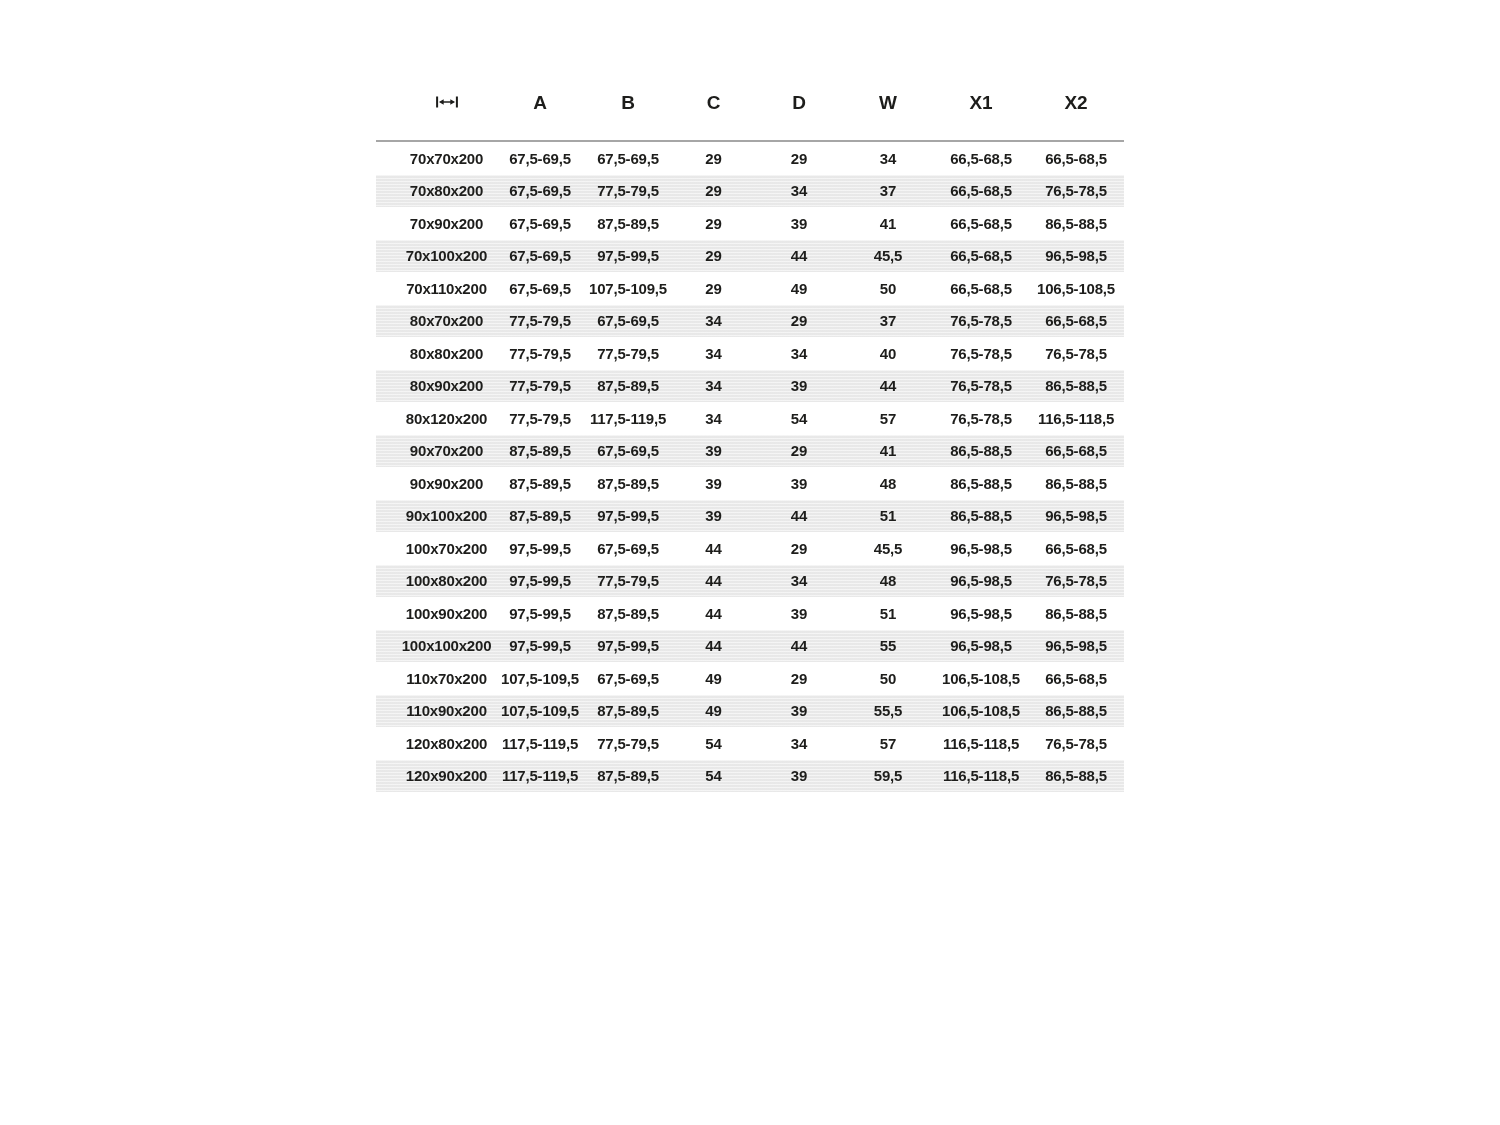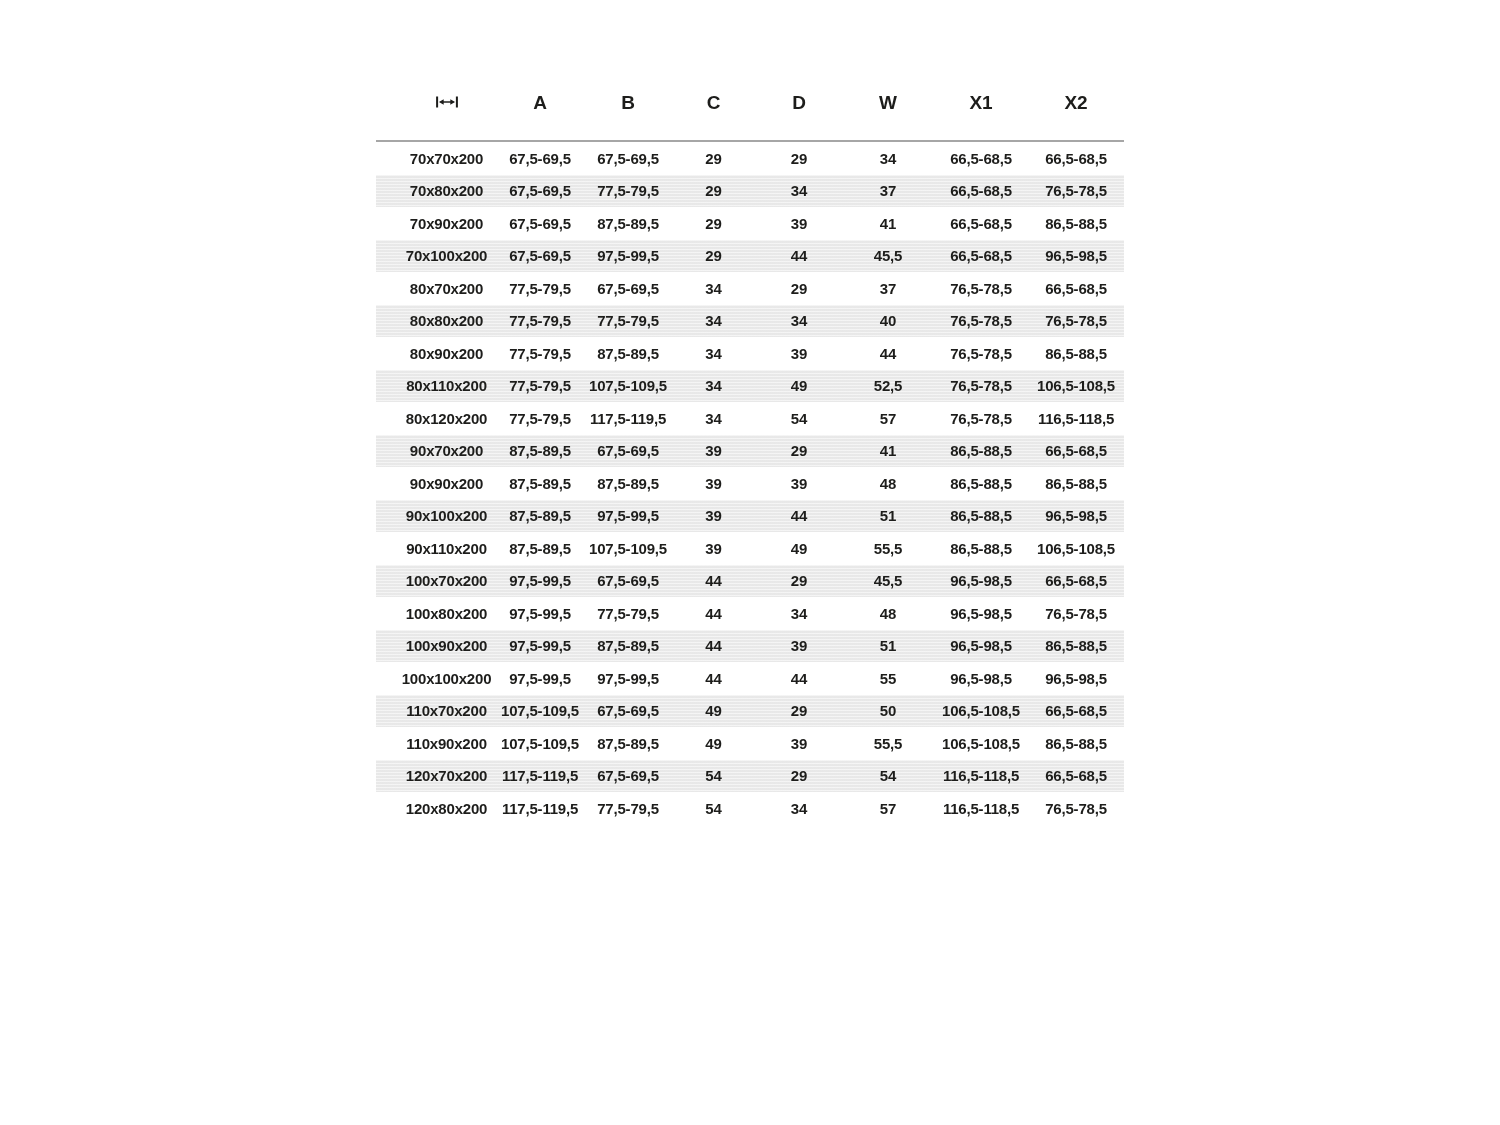--- a/index.html
+++ b/index.html
@@ -144,20 +144,30 @@
             <td>70x100x200</td>
             <td>67,5-69,5</td>
             <td>97,5-99,5</td>
             <td>29</td>
             <td>44</td>
             <td>45,5</td>
             <td>66,5-68,5</td>
             <td>96,5-98,5</td>
           </tr>
           <tr>
+            <td>70x110x200</td>
+            <td>67,5-69,5</td>
+            <td>107,5-109,5</td>
+            <td>29</td>
+            <td>49</td>
+            <td>50</td>
+            <td>66,5-68,5</td>
+            <td>106,5-108,5</td>
+          </tr>
+          <tr>
             <td>80x70x200</td>
             <td>77,5-79,5</td>
             <td>67,5-69,5</td>
             <td>34</td>
             <td>29</td>
             <td>37</td>
             <td>76,5-78,5</td>
             <td>66,5-68,5</td>
           </tr>
           <tr>
@@ -172,30 +182,20 @@
           </tr>
           <tr>
             <td>80x90x200</td>
             <td>77,5-79,5</td>
             <td>87,5-89,5</td>
             <td>34</td>
             <td>39</td>
             <td>44</td>
             <td>76,5-78,5</td>
             <td>86,5-88,5</td>
-          </tr>
-          <tr>
-            <td>80x110x200</td>
-            <td>77,5-79,5</td>
-            <td>107,5-109,5</td>
-            <td>34</td>
-            <td>49</td>
-            <td>52,5</td>
-            <td>76,5-78,5</td>
-            <td>106,5-108,5</td>
           </tr>
           <tr>
             <td>80x120x200</td>
             <td>77,5-79,5</td>
             <td>117,5-119,5</td>
             <td>34</td>
             <td>54</td>
             <td>57</td>
             <td>76,5-78,5</td>
             <td>116,5-118,5</td>
@@ -224,30 +224,20 @@
             <td>90x100x200</td>
             <td>87,5-89,5</td>
             <td>97,5-99,5</td>
             <td>39</td>
             <td>44</td>
             <td>51</td>
             <td>86,5-88,5</td>
             <td>96,5-98,5</td>
           </tr>
           <tr>
-            <td>90x110x200</td>
-            <td>87,5-89,5</td>
-            <td>107,5-109,5</td>
-            <td>39</td>
-            <td>49</td>
-            <td>55,5</td>
-            <td>86,5-88,5</td>
-            <td>106,5-108,5</td>
-          </tr>
-          <tr>
             <td>100x70x200</td>
             <td>97,5-99,5</td>
             <td>67,5-69,5</td>
             <td>44</td>
             <td>29</td>
             <td>45,5</td>
             <td>96,5-98,5</td>
             <td>66,5-68,5</td>
           </tr>
           <tr>
@@ -294,35 +284,35 @@
             <td>110x90x200</td>
             <td>107,5-109,5</td>
             <td>87,5-89,5</td>
             <td>49</td>
             <td>39</td>
             <td>55,5</td>
             <td>106,5-108,5</td>
             <td>86,5-88,5</td>
           </tr>
           <tr>
-            <td>120x70x200</td>
-            <td>117,5-119,5</td>
-            <td>67,5-69,5</td>
-            <td>54</td>
-            <td>29</td>
-            <td>54</td>
-            <td>116,5-118,5</td>
-            <td>66,5-68,5</td>
-          </tr>
-          <tr>
             <td>120x80x200</td>
             <td>117,5-119,5</td>
             <td>77,5-79,5</td>
             <td>54</td>
             <td>34</td>
             <td>57</td>
             <td>116,5-118,5</td>
             <td>76,5-78,5</td>
+          </tr>
+          <tr>
+            <td>120x90x200</td>
+            <td>117,5-119,5</td>
+            <td>87,5-89,5</td>
+            <td>54</td>
+            <td>39</td>
+            <td>59,5</td>
+            <td>116,5-118,5</td>
+            <td>86,5-88,5</td>
           </tr>
         </tbody>
     </table>
   </div>
 </div>
 
 </body></html>

